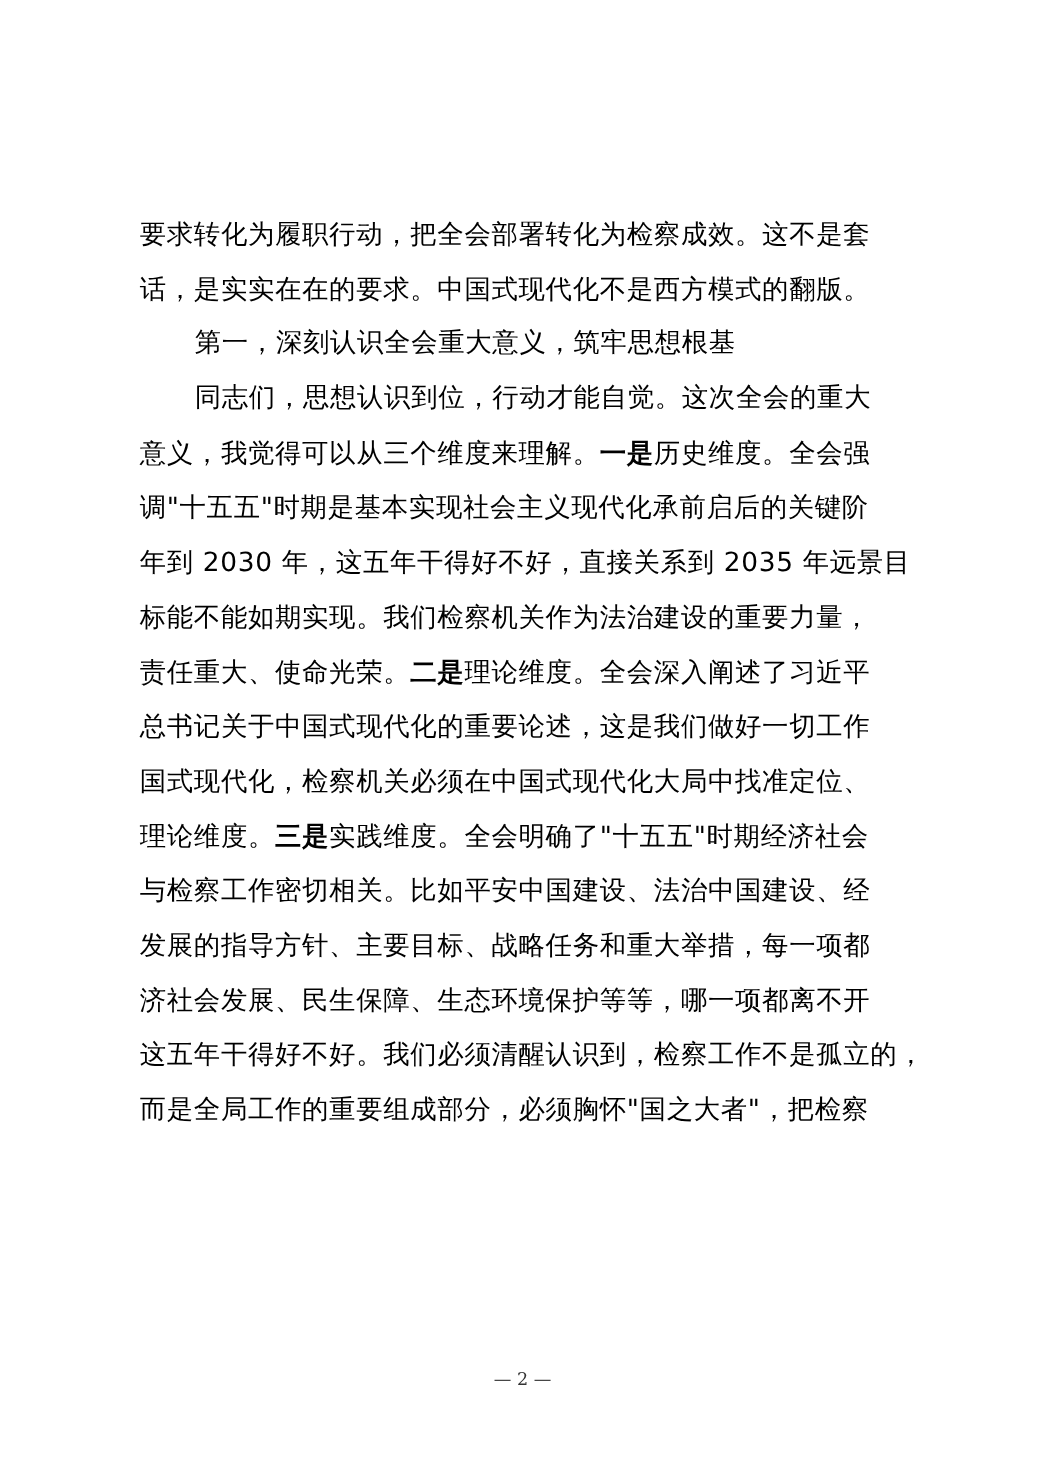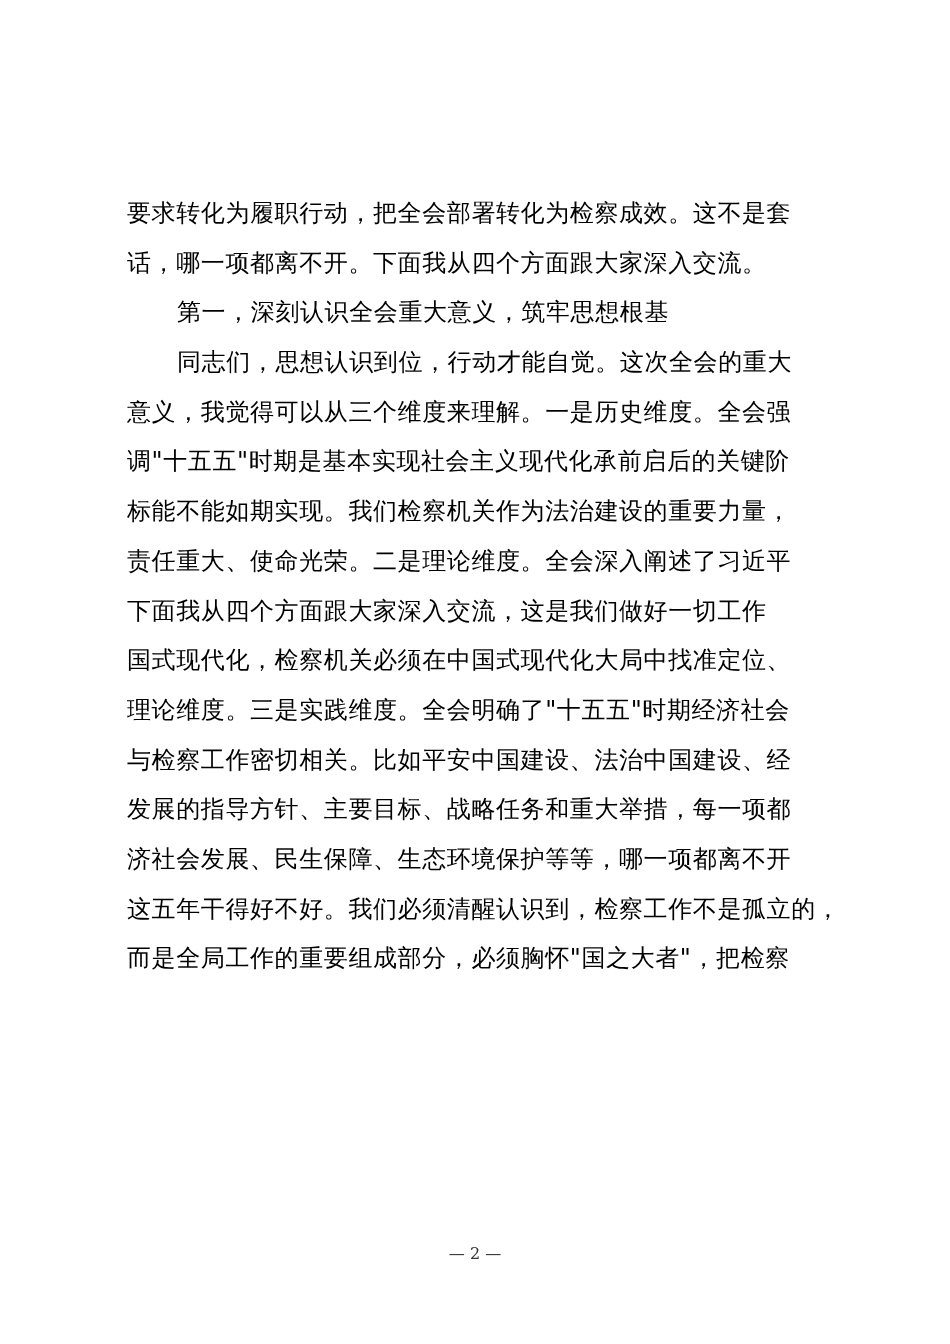--- a/index.html
+++ b/index.html
@@ -28,46 +28,47 @@
     width: 720px;
   }
   .line {
     height: 49.7px;
     line-height: 49.7px;
     font-size: 24px;
     white-space: nowrap;
     letter-spacing: 0.6px;
   }
   .line.indent { padding-left: 50px; font-family: Liberation Serif, serif; }
-  .line b { font-weight: normal; }
+  .line b { font-weight: bold; }
   .footer {
     position: absolute;
     left: 0;
     width: 950px;
     top: 1244px;
     text-align: center;
     font-family: "DejaVu Serif", "Liberation Serif", serif;
     font-size: 16px;
     color: #333333;
   }
 </style>
 </head>
 <body>
 
 <div class="page">
   <div class="body-text" id="body-text">
       <div class="line"><span>要求转化为履职行动，把全会部署转化为检察成效。这不是套</span></div>
-      <div class="line"><span>话，哪一项都离不开。下面我从四个方面跟大家深入交流。</span></div>
+      <div class="line"><span>话，是实实在在的要求。中国式现代化不是西方模式的翻版。</span></div>
       <div class="line indent"><span>第一，深刻认识全会重大意义，筑牢思想根基</span></div>
       <div class="line indent"><span>同志们，思想认识到位，行动才能自觉。这次全会的重大</span></div>
       <div class="line"><span>意义，我觉得可以从三个维度来理解。</span><b>一是</b><span>历史维度。全会强</span></div>
       <div class="line"><span>调"十五五"时期是基本实现社会主义现代化承前启后的关键阶</span></div>
+      <div class="line"><span>年到 2030 年，这五年干得好不好，直接关系到 2035 年远景目</span></div>
       <div class="line"><span>标能不能如期实现。我们检察机关作为法治建设的重要力量，</span></div>
       <div class="line"><span>责任重大、使命光荣。</span><b>二是</b><span>理论维度。全会深入阐述了习近平</span></div>
-      <div class="line"><span>下面我从四个方面跟大家深入交流，这是我们做好一切工作</span></div>
+      <div class="line"><span>总书记关于中国式现代化的重要论述，这是我们做好一切工作</span></div>
       <div class="line"><span>国式现代化，检察机关必须在中国式现代化大局中找准定位、</span></div>
       <div class="line"><span>理论维度。</span><b>三是</b><span>实践维度。全会明确了"十五五"时期经济社会</span></div>
       <div class="line"><span>与检察工作密切相关。比如平安中国建设、法治中国建设、经</span></div>
       <div class="line"><span>发展的指导方针、主要目标、战略任务和重大举措，每一项都</span></div>
       <div class="line"><span>济社会发展、民生保障、生态环境保护等等，哪一项都离不开</span></div>
       <div class="line"><span>这五年干得好不好。我们必须清醒认识到，检察工作不是孤立的，</span></div>
       <div class="line"><span>而是全局工作的重要组成部分，必须胸怀"国之大者"，把检察</span></div>
     </div>
   <div class="footer">— 2 —</div>
 </div>

